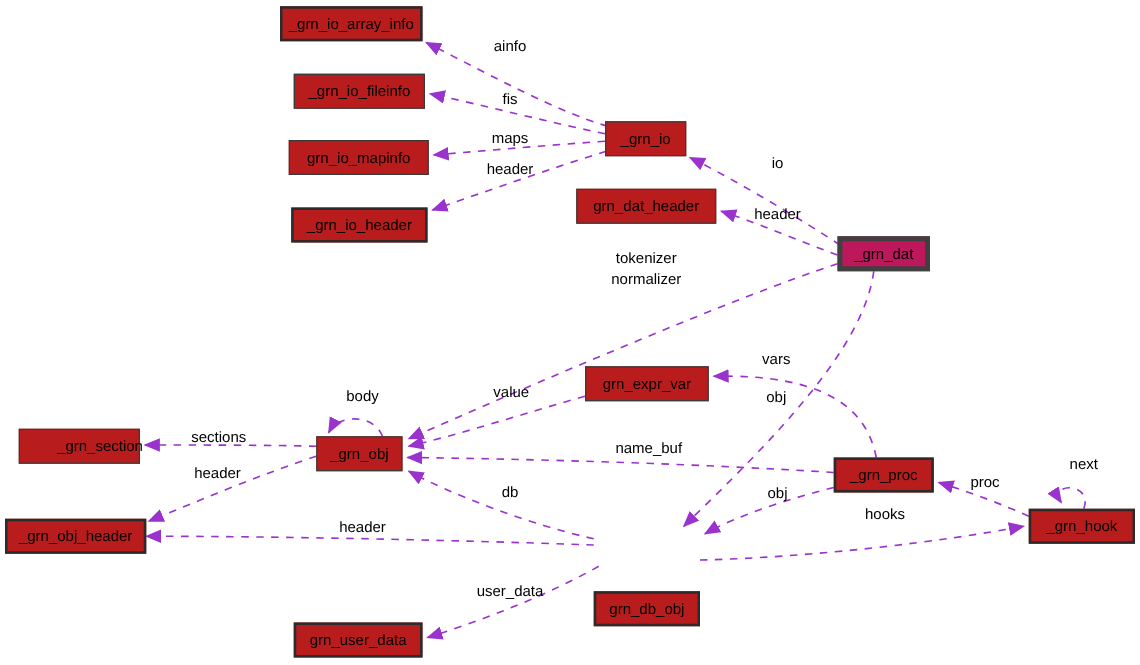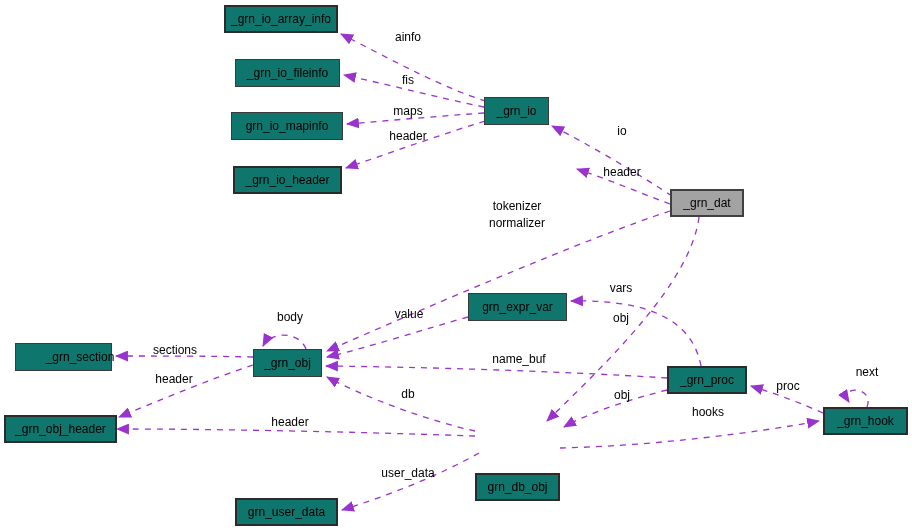--- a/index.html
+++ b/index.html
@@ -3,25 +3,25 @@
 <meta charset="utf-8">
 <style>
   html,body{margin:0;padding:0;background:#ffffff;}
   #canvas{
     position:relative;width:912px;height:532px;background:#ffffff;overflow:hidden;
     font-family:"Liberation Sans","DejaVu Sans",sans-serif;
   }
   #edges{position:absolute;left:0;top:0;width:912px;height:532px;}
   .node{
     position:absolute;display:flex;align-items:center;justify-content:center;
-    background:#0f766e;border:1px solid #3a3a3a;box-sizing:border-box;
+    background:#b91c1c;border:1px solid #3a3a3a;box-sizing:border-box;
     font-size:12px;color:#000;white-space:nowrap;cursor:pointer;z-index:2;
   }
   .node.thick{border-width:2px;border-color:#2b2b2b;}
-  .node.highlight{background:#a3a3a3;border:2px solid #404040;}
+  .node.highlight{background:#be185d;border:4px solid #404040;}
   .elabel{
     position:absolute;transform:translate(-50%,-50%);
     font-size:12px;color:#000;white-space:pre;text-align:center;line-height:17px;z-index:1;
   }
 </style>
 </head>
 <body>
 
 <div id="canvas">
 
@@ -54,20 +54,21 @@
       <path d="M823,413 C803,404 777,394 751,386" marker-end="url(#arrow)"></path>
       <path d="M867,407 C875,386 838,385 849,402" marker-end="url(#arrow)"></path>
     </g>
   </svg>
 
   <div class="node thick" style="left:224px;top:5px;width:114px;height:28px;">_grn_io_array_info</div>
   <div class="node" style="left:235px;top:59px;width:105px;height:28px;">_grn_io_fileinfo</div>
   <div class="node" style="left:231px;top:112px;width:112px;height:28px;">grn_io_mapinfo</div>
   <div class="node thick" style="left:233px;top:166px;width:109px;height:28px;">_grn_io_header</div>
   <div class="node" style="left:484px;top:97px;width:65px;height:28px;">_grn_io</div>
+  <div class="node" style="left:461px;top:151px;width:112px;height:28px;">grn_dat_header</div>
   <div class="node highlight" style="left:670px;top:189px;width:74px;height:28px;">_grn_dat</div>
   <div class="node" style="left:468px;top:293px;width:99px;height:28px;">grn_expr_var</div>
   <div class="node" style="left:15px;top:343px;width:97px;height:28px;padding-left:33px;">_grn_section</div>
   <div class="node" style="left:253px;top:349px;width:69px;height:28px;">_grn_obj</div>
   <div class="node thick" style="left:667px;top:366px;width:80px;height:28px;">_grn_proc</div>
   <div class="node thick" style="left:4px;top:415px;width:113px;height:28px;">_grn_obj_header</div>
   <div class="node thick" style="left:475px;top:425px;width:85px;height:28px;margin-top:48px;">grn_db_obj</div>
   <div class="node thick" style="left:823px;top:407px;width:85px;height:28px;">_grn_hook</div>
   <div class="node thick" style="left:235px;top:498px;width:103px;height:28px;">grn_user_data</div>
 

